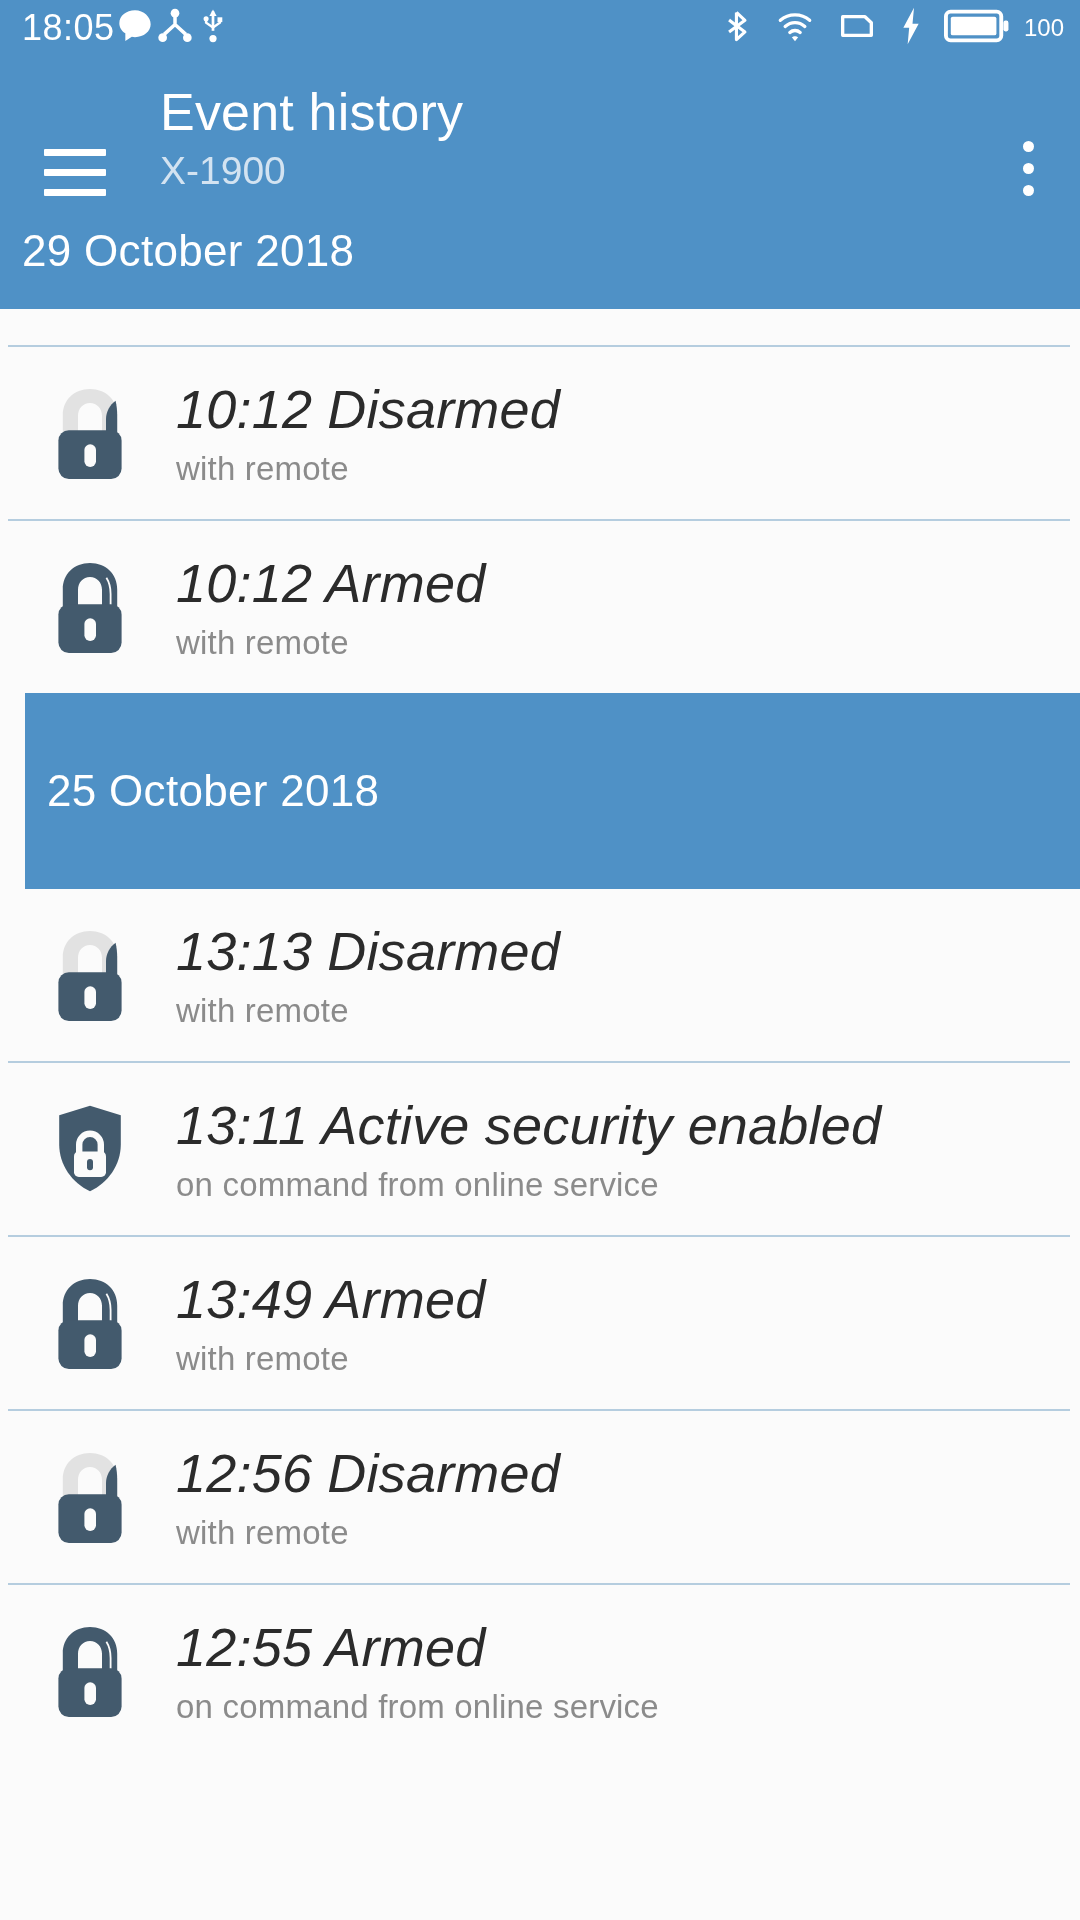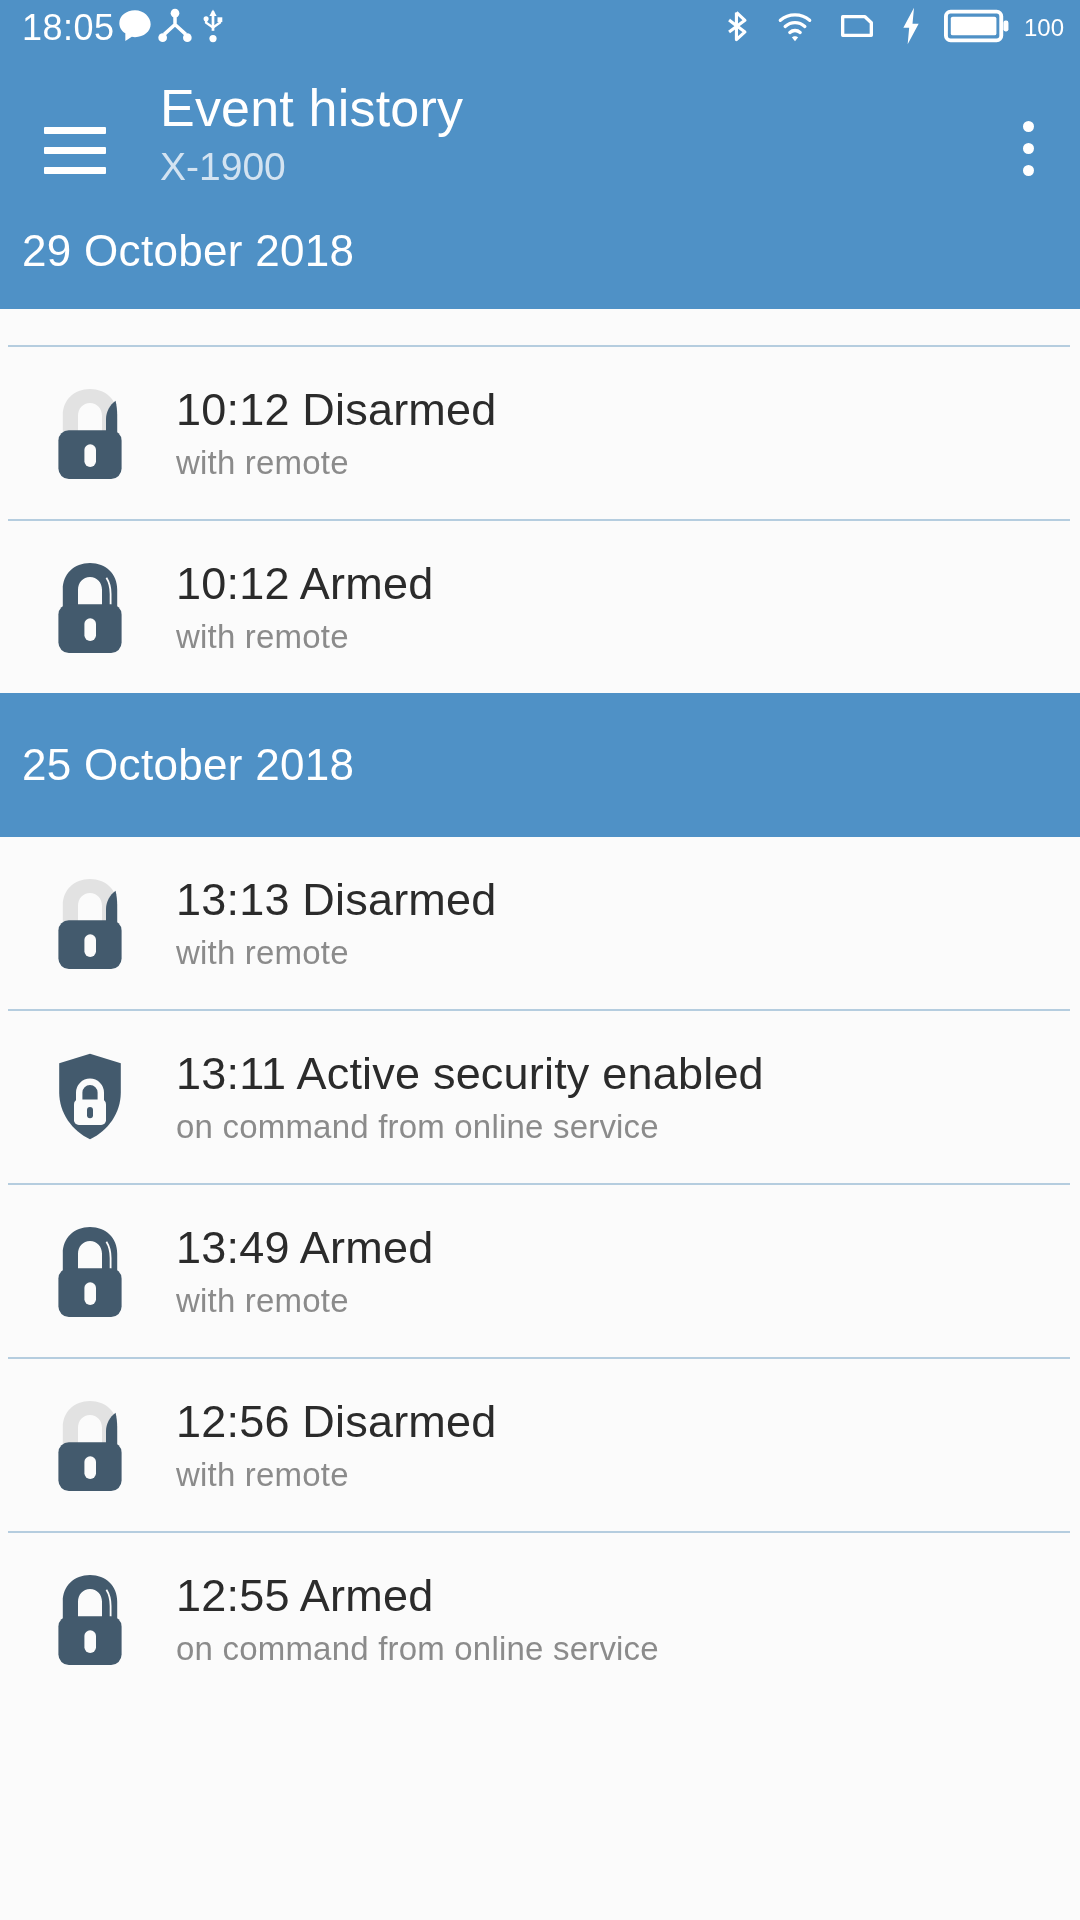--- a/index.html
+++ b/index.html
@@ -20,55 +20,55 @@
   .sb-left{ display:flex; align-items:center; }
   .sb-right{ display:flex; align-items:center; gap:20px; }
   .sb-clock{ font-size:36px; letter-spacing:0.5px; line-height:1; }
   .sb-batt{ font-size:24px; line-height:1; margin-left:-6px;}
   .ic{ display:block; }
 
   
   .appbar{
     background:#4f91c6; color:#ffffff;
     padding:18px 30px 0 30px;
-    display:flex; align-items:center;
+    display:flex; align-items:flex-end;
     height:140px;
   }
   .hamburger{ width:62px; margin-top:30px; margin-left:14px; flex:0 0 auto; cursor:pointer;}
   .hamburger span{ display:block; height:7px; background:#fff; border-radius:1px; margin-bottom:13px;}
   .hamburger span:last-child{margin-bottom:0;}
   .titles{ flex:1 1 auto; margin-left:54px; }
   .title{ font-size:52px; line-height:1.12; font-weight:400; letter-spacing:0.2px; }
   .subtitle{ font-size:39px; line-height:1.25; color:#d3e3f1; margin-top:6px;}
   .overflow{ width:44px; margin-top:26px; display:flex; flex-direction:column; align-items:center; gap:11px; cursor:pointer;}
   .overflow i{ width:11px; height:11px; border-radius:50%; background:#fff; display:block;}
 
   
   .dateband{
     background:#4f91c6; color:#ffffff;
     font-size:44px; letter-spacing:0.3px;
     display:flex; align-items:center;
     padding-left:22px;
   }
   .dateband.first{ height:113px; padding-bottom:4px; }
-  .dateband.mid{ height:144px; }
+  .dateband.mid{ height:196px;margin-left:25px; }
 
   
   .list{ background:#fbfbfb; }
   .evt{
     position:relative;
     display:flex; align-items:center;
     height:172px;
     padding-left:44px;
     background:#fbfbfb;
   }
   .divider{ height:2px; background:#9dbdd6; opacity:.75; margin:0 10px 0 8px; }
   .evt-icon{ width:92px; flex:0 0 92px; display:flex; align-items:center; justify-content:flex-start;}
   .evt-text{ margin-left:40px; }
-  .evt-title{ font-size:45px; color:#2b2b2b; line-height:1.18; letter-spacing:0.2px;}
+  .evt-title{ font-size:54px; color:#2b2b2b; line-height:1.18; letter-spacing:0.2px;font-style:italic;}
   .evt-sub{ font-size:33px; color:#8b8b8b; line-height:1.2; margin-top:7px; letter-spacing:0.2px;}
   .gap{ height:36px; background:#fbfbfb; }
 </style>
 </head>
 <body>
 
 <div class="screen">
 
   <div class="statusbar">
     <div class="sb-left">

